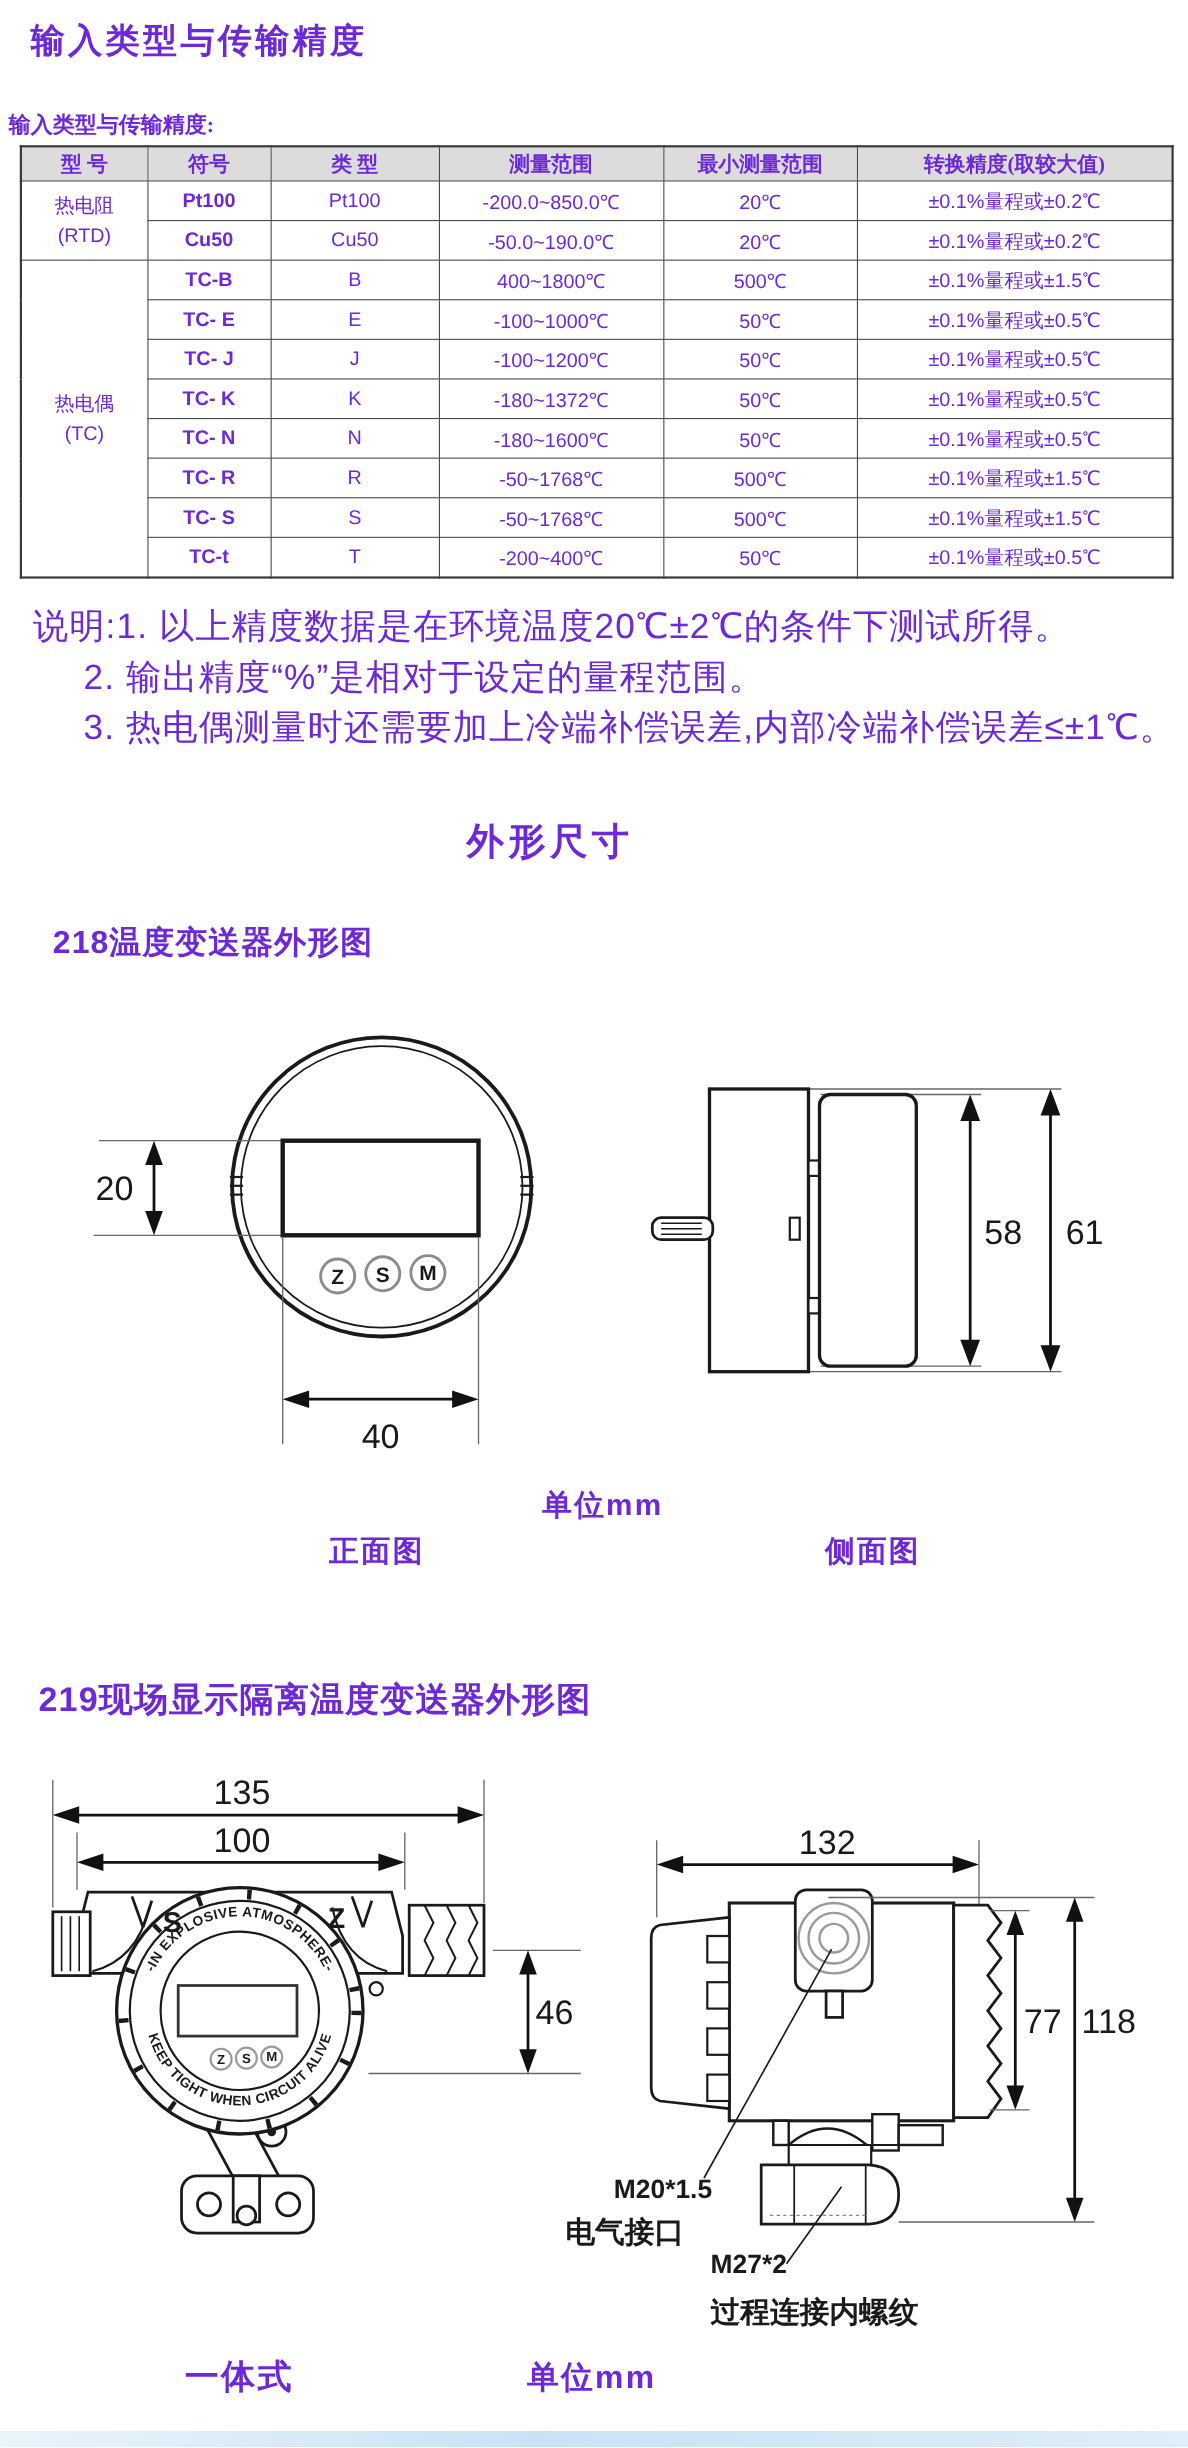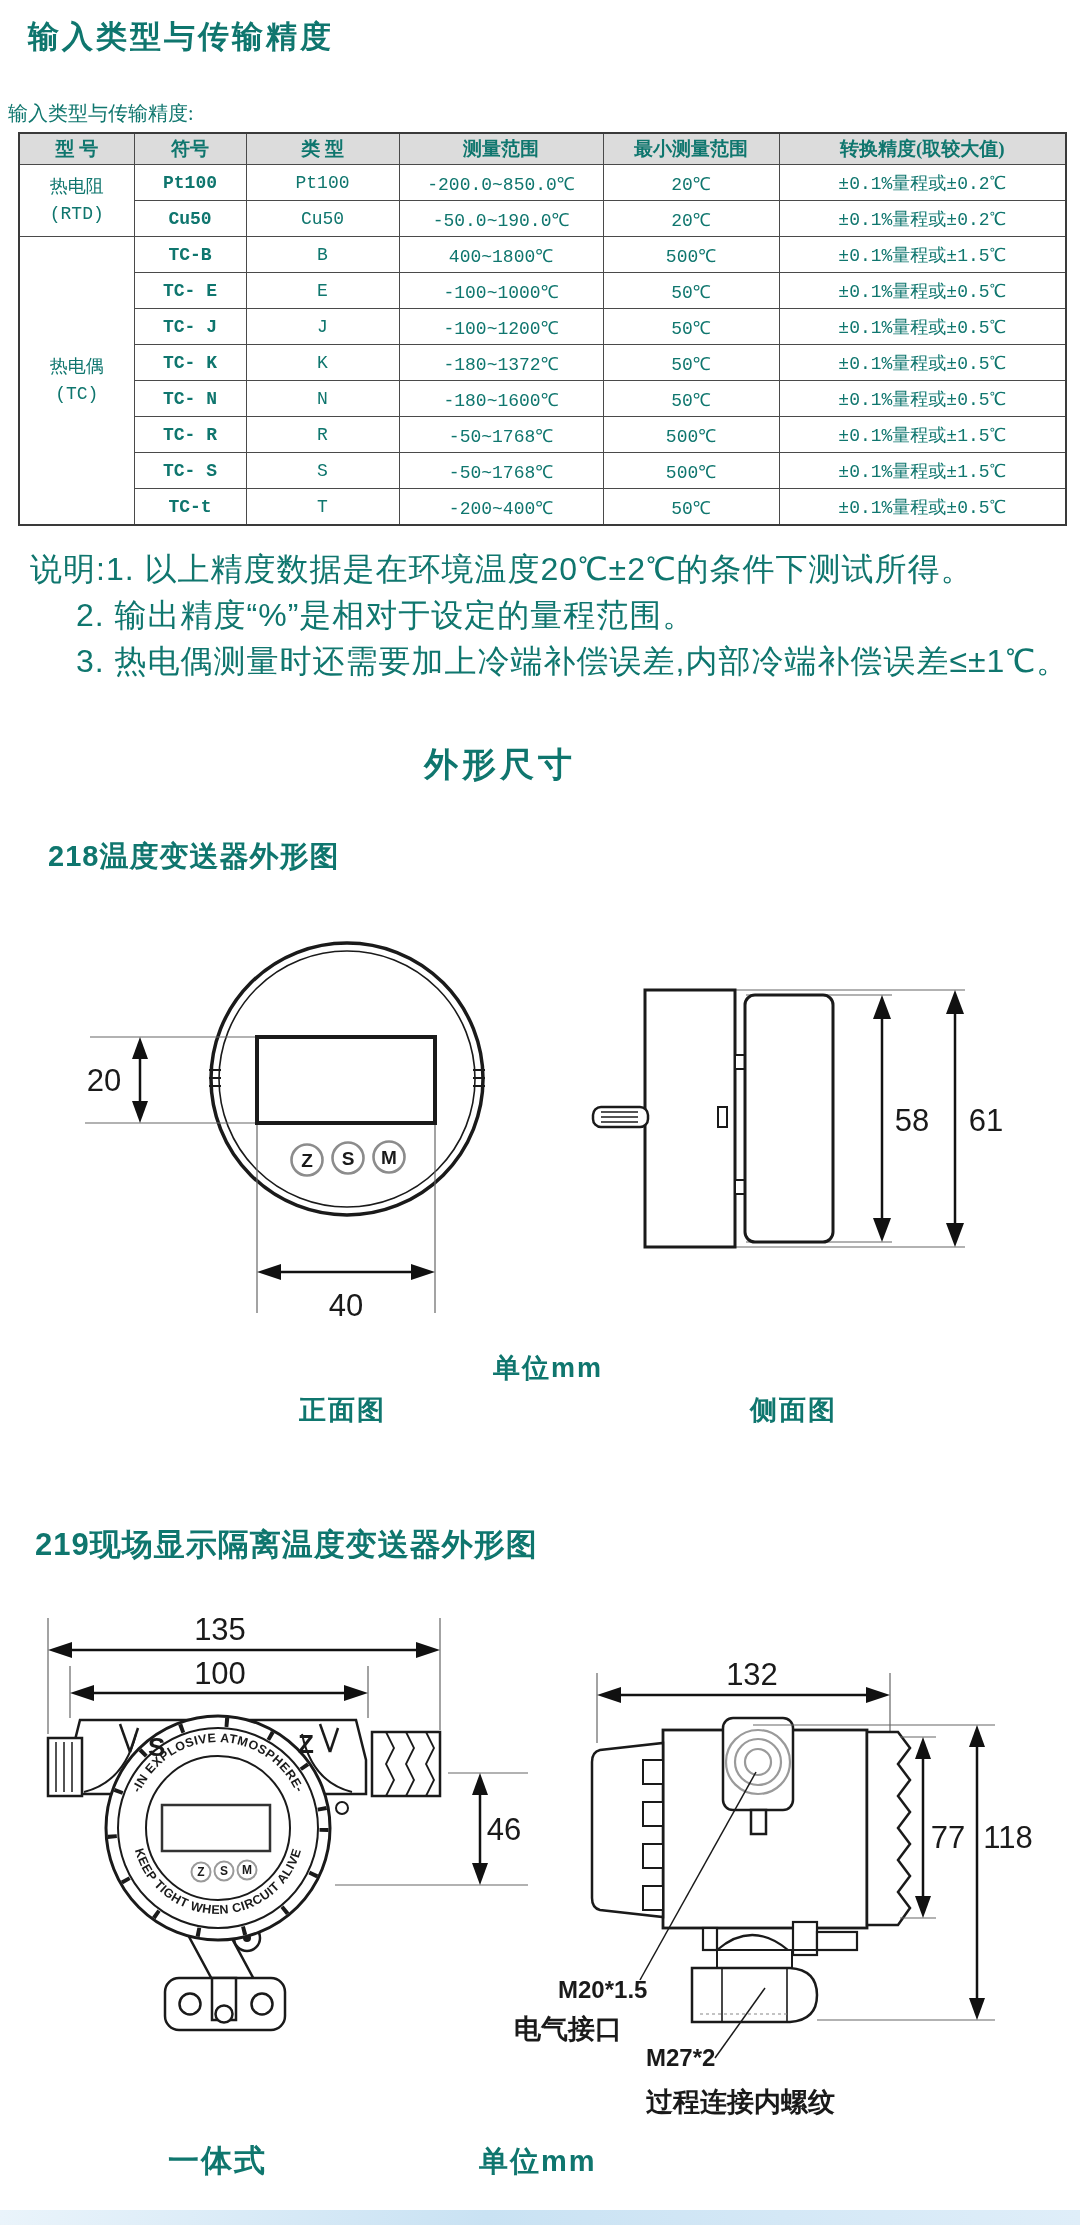--- a/index.html
+++ b/index.html
@@ -1,31 +1,31 @@
 <!DOCTYPE html>
 <html><head>
 <meta charset="utf-8">
 <style>
   html,body{margin:0;padding:0;background:#fff;}
   #page{position:relative;width:1080px;height:2225px;background:#ffffff;overflow:hidden;
-        font-family:"Liberation Sans",sans-serif;color:#0f766e;}
+        font-family:"Liberation Sans",sans-serif;color:#6d28d9;}
   .abs{position:absolute;}
   .h1{font-size:31px;font-weight:bold;letter-spacing:3px;}
-  .caption{font-size:20px;font-weight:normal;font-family:"Liberation Serif",serif;}
+  .caption{font-size:20px;font-weight:bold;font-family:"Liberation Serif",serif;}
   .note{font-size:32px;font-weight:500;letter-spacing:1px;}
   .secTitle{font-size:34px;font-weight:bold;letter-spacing:4px;}
   .subHead{font-size:29px;font-weight:bold;letter-spacing:1px;}
   .viewLabel{font-size:27px;font-weight:bold;letter-spacing:2px;}
   table.spec{border-collapse:collapse;table-layout:fixed;width:1047px;background:#fff;
              border:2px solid #3a3a3a;}
   table.spec th,table.spec td{border:1px solid #4a4a4a;text-align:center;vertical-align:middle;
              padding:0;overflow:hidden;}
   table.spec th{height:30px;background:#dcdcdc;font-family:"Liberation Serif",serif;
              font-size:19px;font-weight:bold;}
-  table.spec td{height:35px;font-family:Liberation Mono, monospace;font-size:18px;margin-left:34px;}
+  table.spec td{height:35px;font-family:Liberation Sans, sans-serif;font-size:18px;margin-left:34px;}
   td.model{font-size:19px;line-height:1.5;}
   td.sym{font-family:"Liberation Sans",sans-serif;font-weight:bold;font-size:20px;}
   td.typ{font-size:19px;}
   svg text{font-family:"Liberation Sans",sans-serif;fill:#1a1a1a;}
   .dimnum{font-size:31px;}
   .ringtxt{font-size:12.5px;font-weight:bold;letter-spacing:0.5px;}
   .blueBar{position:absolute;left:0;bottom:0;width:1080px;height:15px;
            background:linear-gradient(90deg,#eaf4fb 0%,#c9e2f3 45%,#dfeef9 100%);}
 </style>
 </head>

